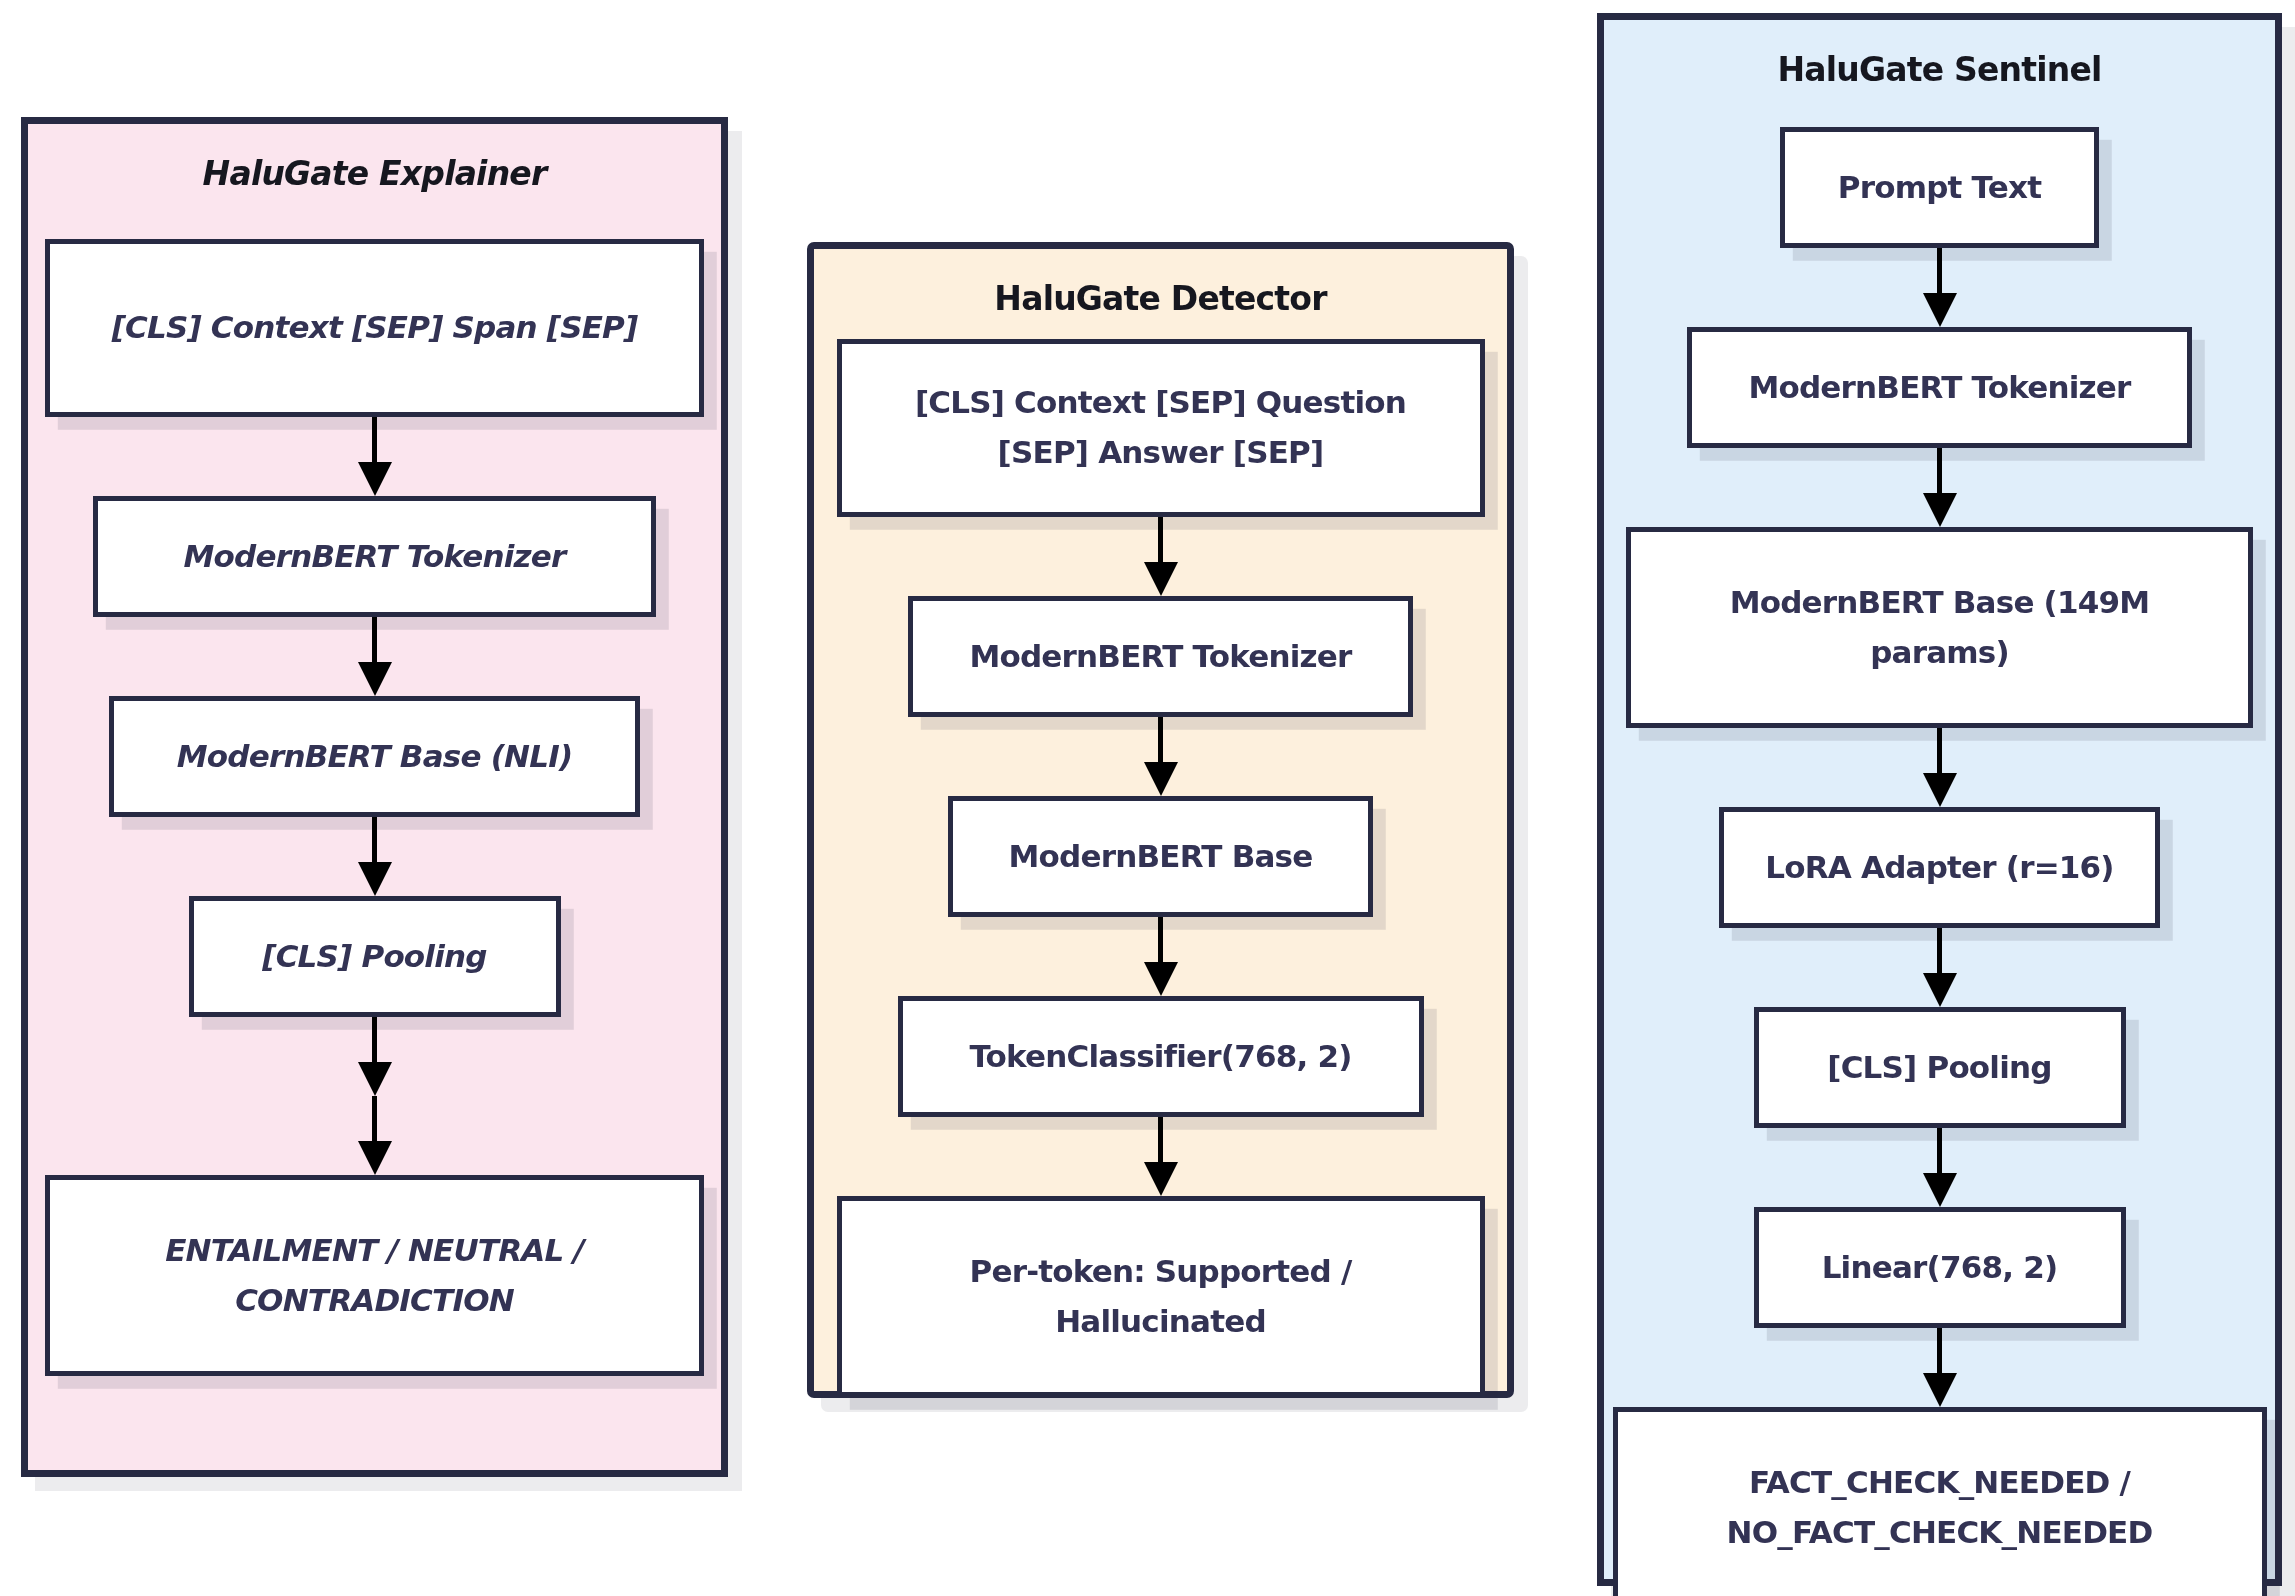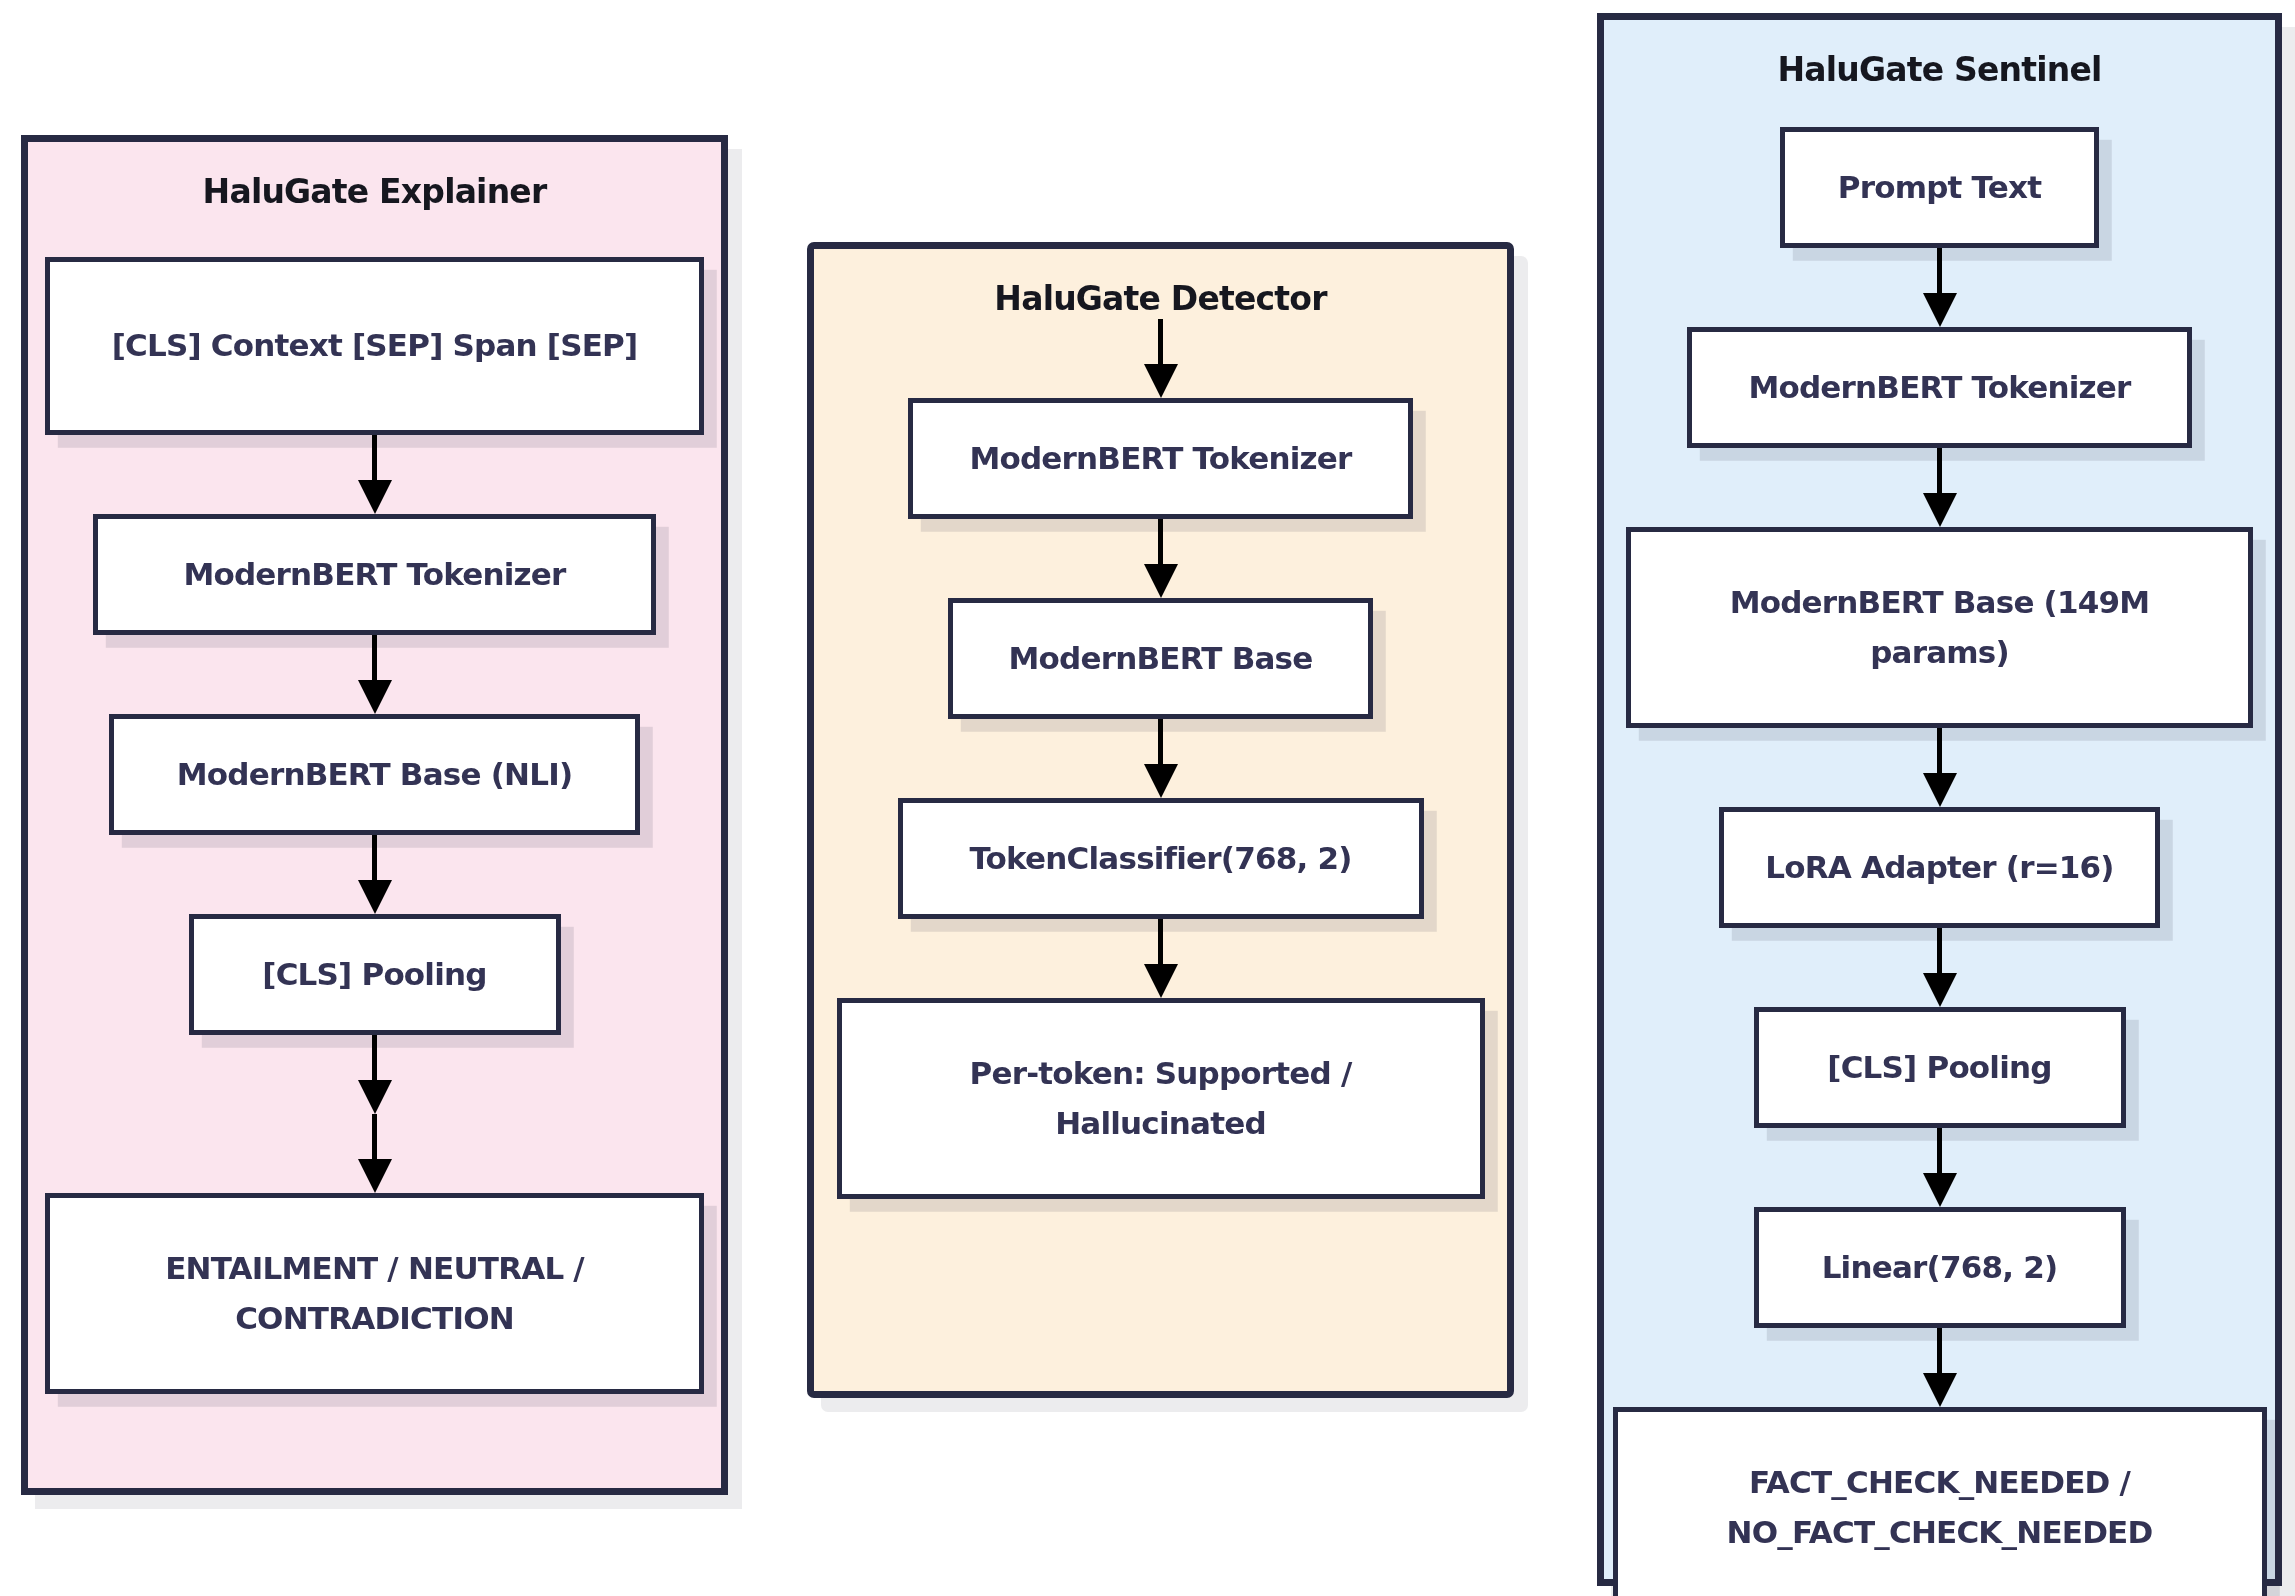--- a/index.html
+++ b/index.html
@@ -14,21 +14,21 @@
 
   
   .panel {
     position: absolute;
     border: 7px solid #272a43;
     box-shadow: 14px 14px 0 #ececee;
     display: flex;
     flex-direction: column;
     align-items: center;
   }
-  .panel-explainer { left: 21px;  top: 135px; width: 707px; height: 1360px; background: #fbe5ee; }
+  .panel-explainer { left: 21px;  top: 117px; width: 707px; height: 1360px; background: #fbe5ee; font-style: italic; }
   .panel-detector  { left: 807px; top: 242px; width: 707px; height: 1156px; background: #fdf0dd; border-radius: 7px; }
   .panel-sentinel  { left: 1597px; top: 13.3px;  width: 685px; height: 1573px; background: #e0eefa; }
 
   .panel-title {
     margin-top: 30px;
     height: 40px;
     line-height: 40px;
     font-size: 33px;
     font-weight: 700;
     letter-spacing: -0.8px;
@@ -153,20 +153,23 @@
     </div>
 
   <div class="node h-two-lg w1240 mw1000">
     <span class="node-label">ENTAILMENT / NEUTRAL / CONTRADICTION</span>
   </div>
 </section>
 
 <section class="panel panel-detector">
   <h2 class="panel-title">HaluGate Detector</h2>
 
+  <div class="node first h-two w1220 mw1080">
+    <span class="node-label">[CLS] Context [SEP] Question [SEP] Answer [SEP]</span>
+  </div>
   <div class="arrow">
       <div class="arrow-line"></div>
       <div class="arrow-head"></div>
     </div>
 
   <div class="node h-single w950 nowrap">
     <span class="node-label">ModernBERT Tokenizer</span>
   </div>
   <div class="arrow">
       <div class="arrow-line"></div>

